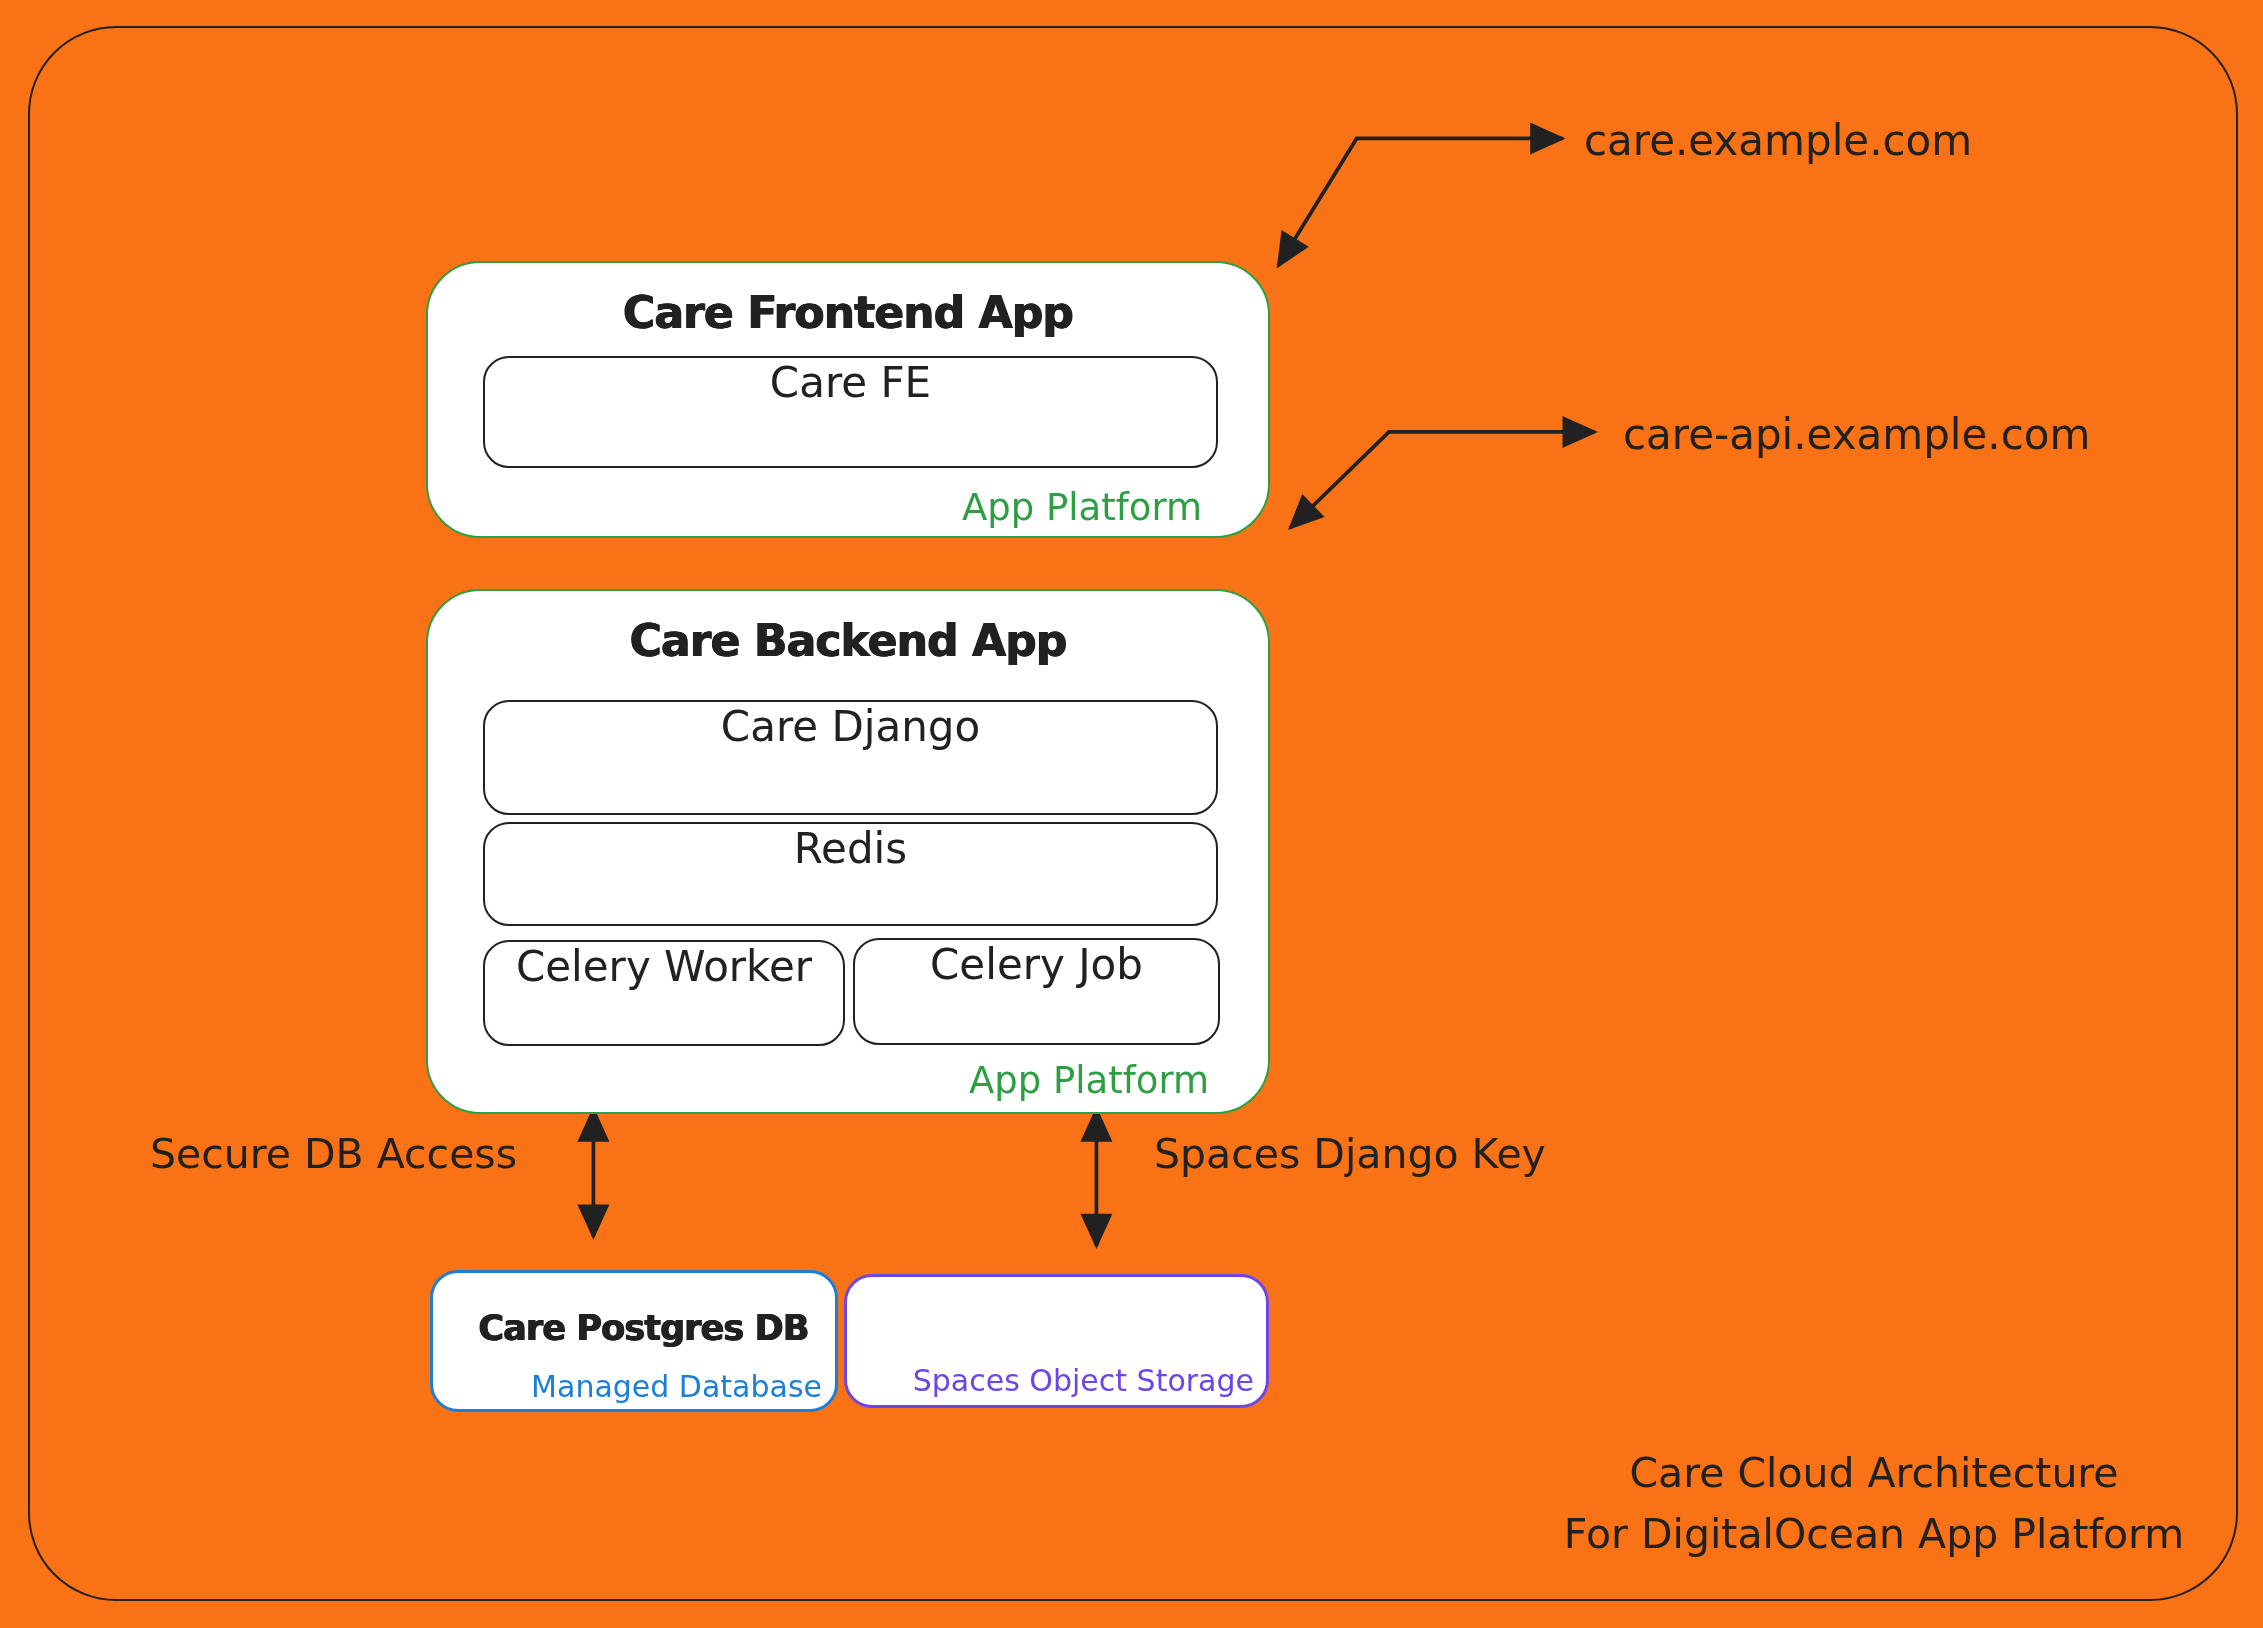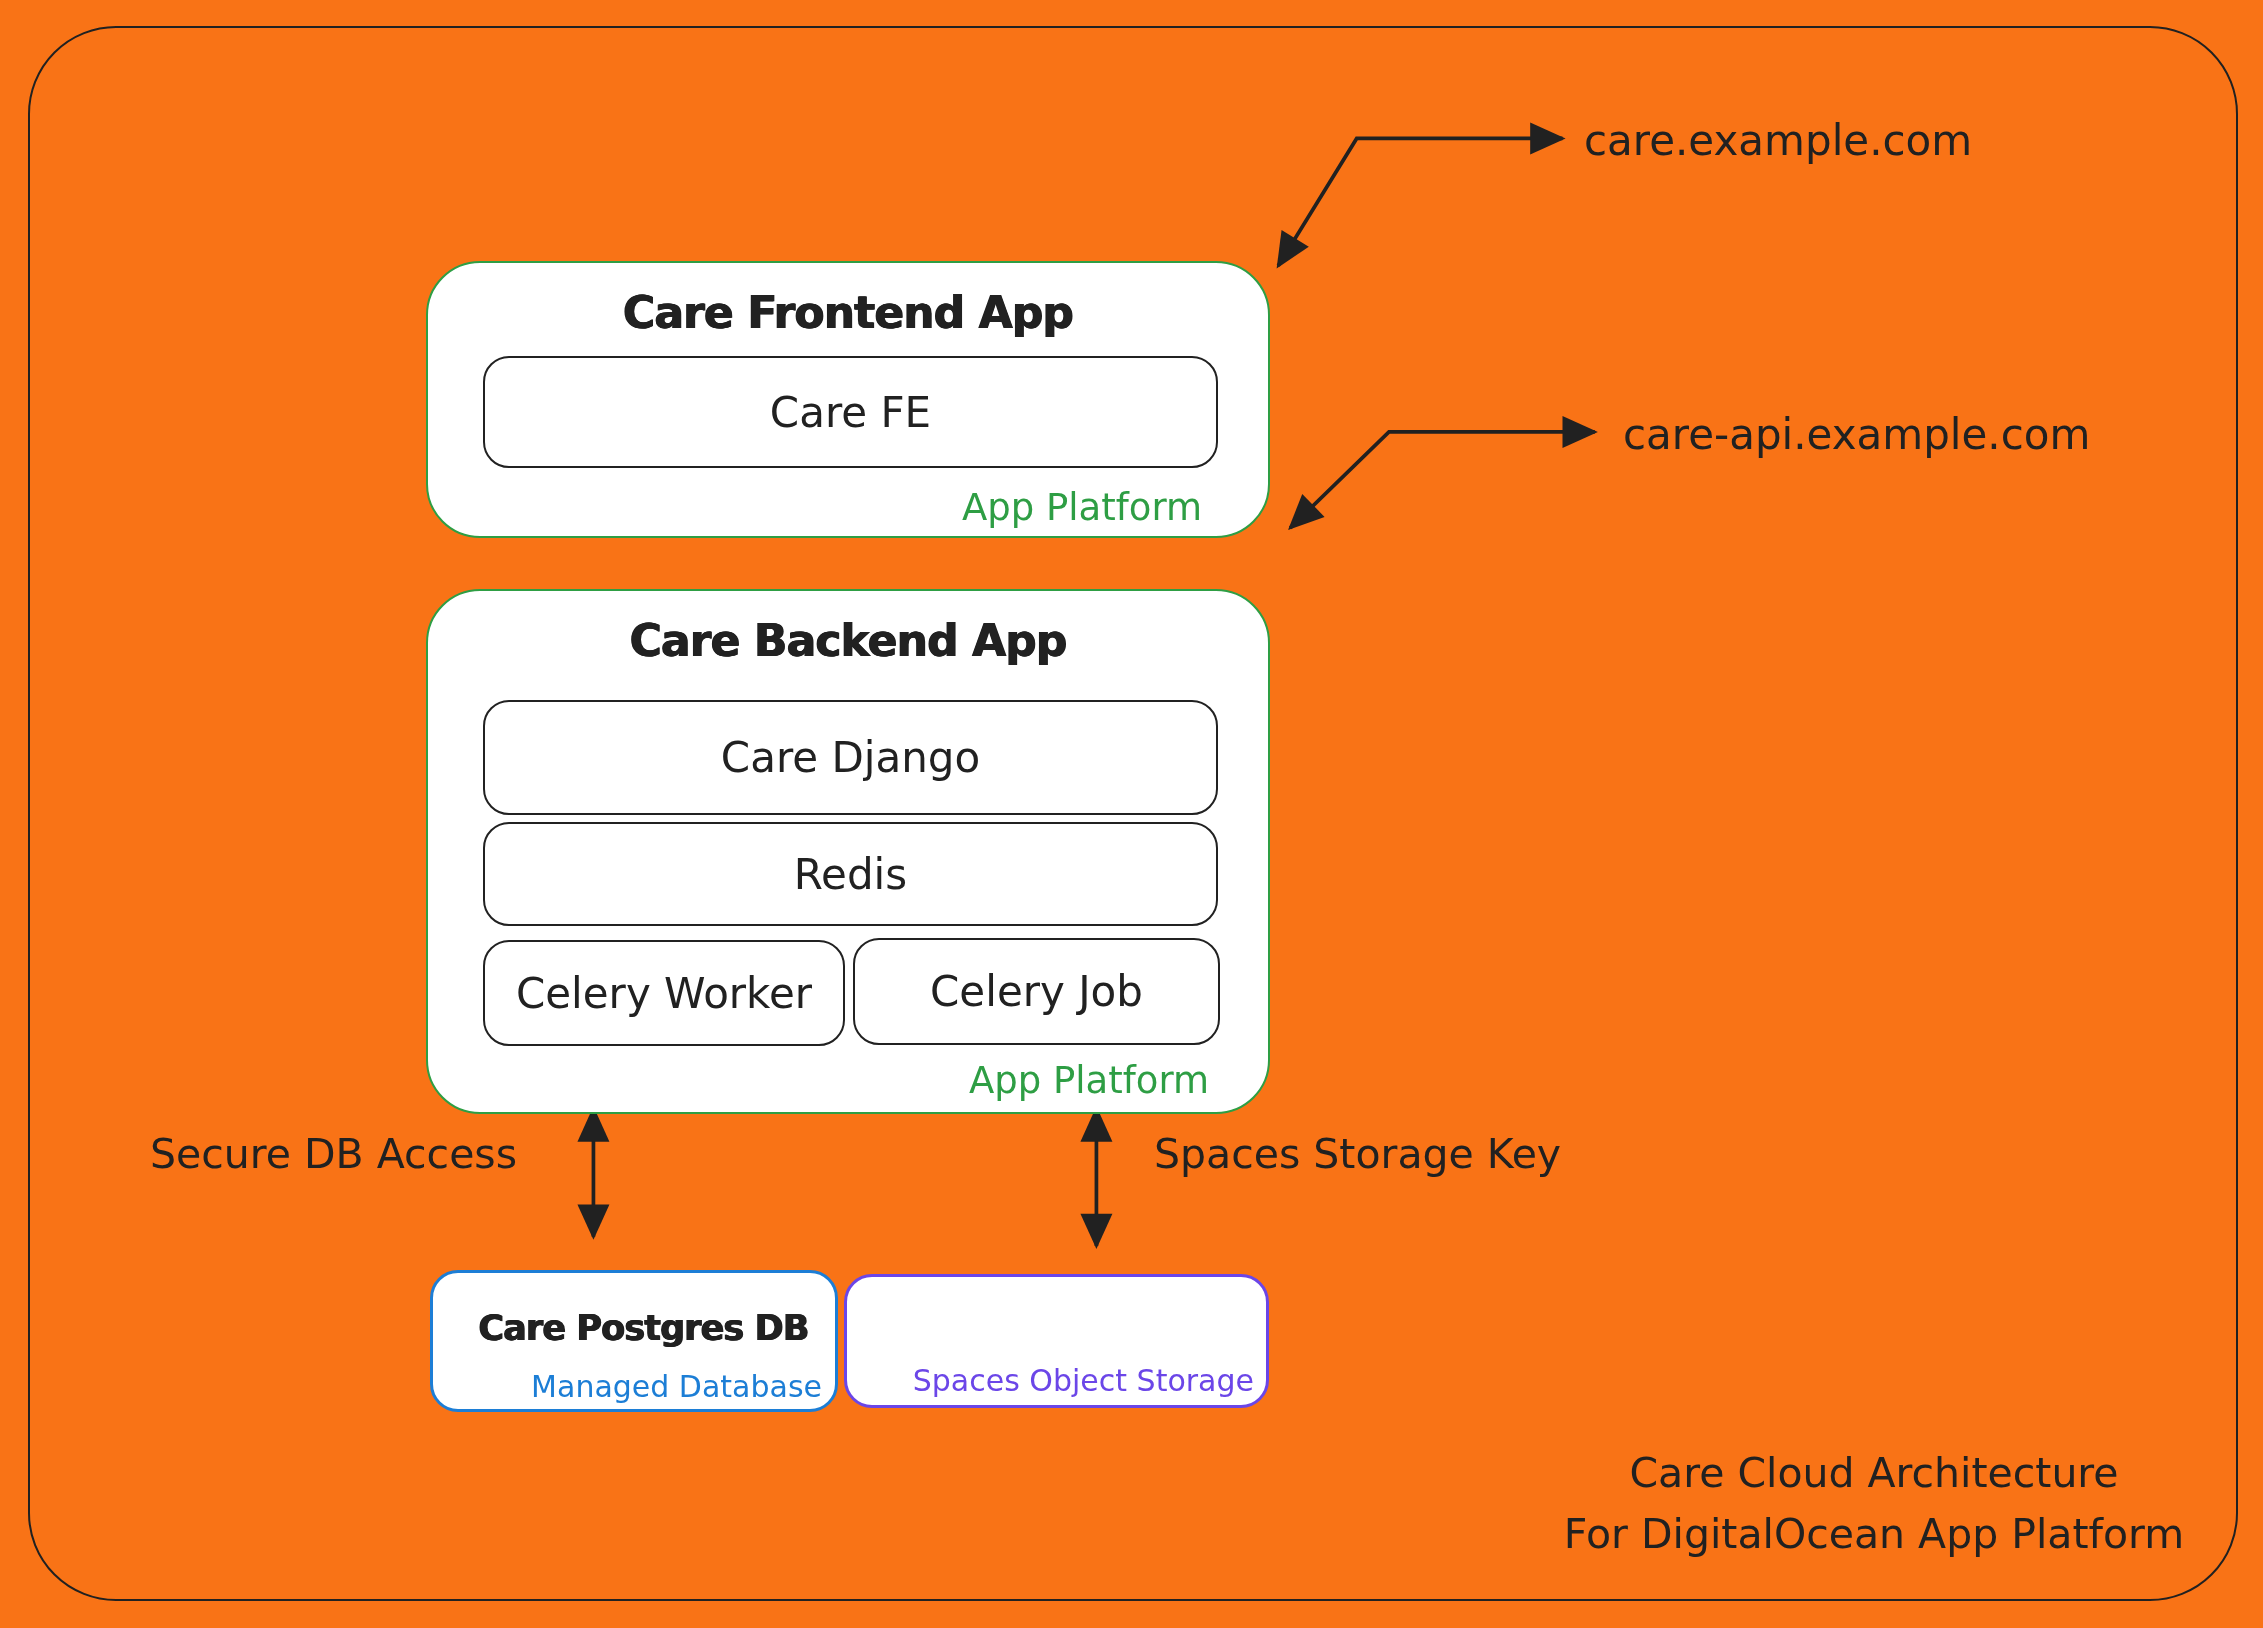--- a/index.html
+++ b/index.html
@@ -26,21 +26,21 @@
   .appbox.frontend{left:426px;top:261px;width:840px;height:273px;}
   .appbox.backend{left:426px;top:565px;width:840px;height:521px;margin-top:24px;}
   .app-title{
     position:absolute;top:24px;left:0;right:0;text-align:center;
     font-size:44px;font-weight:bold;letter-spacing:-0.9px;
     text-shadow:0.6px 0 0 currentColor,-0.6px 0 0 currentColor;
   }
   .svc{
     position:absolute;background:#ffffff;
     border:2.8px solid #212121;border-radius:26px;
-    display:flex;align-items:center;justify-content:center;
+    display:flex;align-items:flex-start;justify-content:center;
     font-size:42px;
   }
   .svc.fe{left:55px;top:93px;width:731px;height:108px;}
   .svc.django{left:55px;top:109px;width:731px;height:111px;}
   .svc.redis{left:55px;top:231px;width:731px;height:100px;}
   .svc.worker{left:55px;top:349px;width:358px;height:102px;}
   .svc.job{left:425px;top:347px;width:363px;height:103px;}
   .platform{
     position:absolute;color:#2e9e44;font-size:37px;
   }
@@ -117,21 +117,21 @@
     <div class="svc worker">
       <span>Celery Worker</span>
     </div>
     <div class="svc job">
       <span>Celery Job</span>
     </div>
     <div class="platform">App Platform</div>
   </div>
 
   <div class="conn-label db">Secure DB Access</div>
-  <div class="conn-label spaces">Spaces Storage Key</div>
+  <div class="conn-label spaces">Spaces Django Key</div>
 
   <div class="bottombox db">
     <div class="bb-title">Care Postgres DB</div>
     <div class="bb-sub">Managed Database</div>
   </div>
 
   <div class="bottombox storage">
     <div class="bb-sub">Spaces Object Storage</div>
   </div>
 

